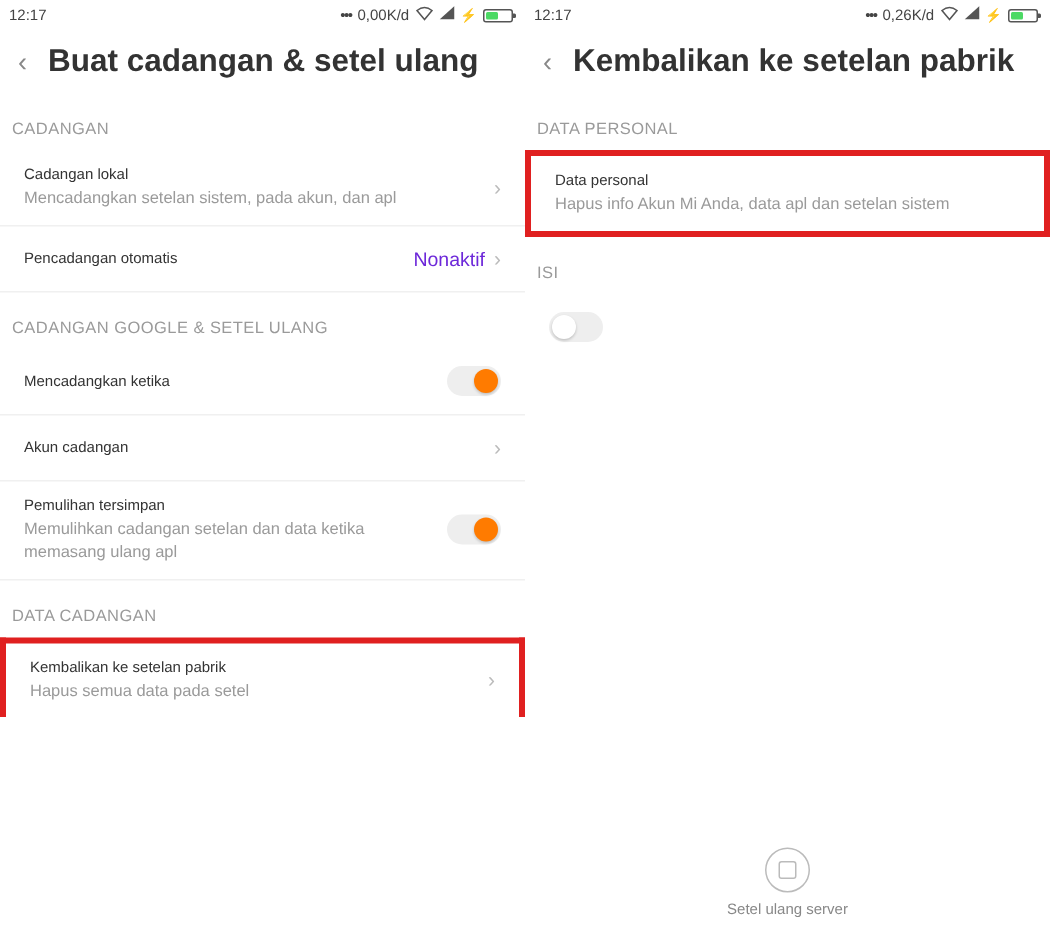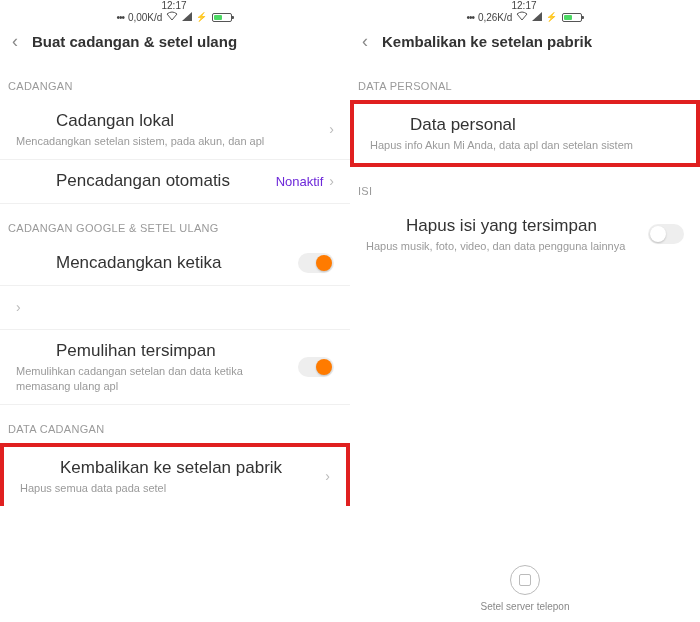--- a/index.html
+++ b/index.html
@@ -18,21 +18,20 @@
     overflow: hidden;
   }
   .statusbar {
     height: 20px;
     display: flex;
     align-items: center;
     justify-content: space-between;
     padding: 0 8px 0 6px;
     font-size: 10px;
     color: #444;
-    flex-direction: column;
   }
   .statusbar .right {
     display: flex;
     align-items: center;
     gap: 4px;
   }
   .statusbar .dots { letter-spacing: -1px; }
   .battery {
     width: 20px; height: 9px;
     border: 1px solid #555;
@@ -60,21 +59,21 @@
     display: flex;
     align-items: center;
     padding: 0 12px;
     gap: 14px;
   }
   .header .back {
     font-size: 18px;
     color: #888;
   }
   .header .title {
-    font-size: 15px;
+    font-size: 21px;
     font-weight: 600;
     color: #333;
   }
   .section-label {
     font-size: 11px;
     color: #9a9a9a;
     padding: 18px 8px 8px;
     letter-spacing: 0.3px;
   }
   .row {
@@ -82,24 +81,23 @@
     position: relative;
     display: flex;
     align-items: center;
     justify-content: space-between;
     border-bottom: 1px solid #f0f0f0;
     min-height: 44px;
   }
   .row.no-border { border-bottom: none; }
   .row .text { flex: 1; padding-right: 8px; }
   .row .title-t {
-    font-size: 17px;
+    font-size: 10px;
     color: #333;
     line-height: 1.3;
-    margin-left: 40px;
   }
   .row .sub {
     font-size: 11px;
     color: #9a9a9a;
     line-height: 1.35;
     margin-top: 2px;
   }
   .chev {
     font-size: 14px;
     color: #bbb;
@@ -211,20 +209,23 @@
   <div class="row">
     <div class="text">
       <div class="title-t">Mencadangkan ketika</div>
     </div>
     <div class="toggle on">
         <div class="knob"></div>
       </div>
   </div>
 
   <div class="row">
+    <div class="text">
+      <div class="title-t">Akun cadangan</div>
+    </div>
     <span class="chev">›</span>
   </div>
 
   <div class="row">
     <div class="text">
       <div class="title-t">Pemulihan tersimpan</div>
       <div class="sub">Memulihkan cadangan setelan dan data ketika memasang ulang apl</div>
     </div>
     <div class="toggle on">
         <div class="knob"></div>
@@ -275,28 +276,24 @@
   <div class="row highlight-red">
     <div class="text">
       <div class="title-t">Data personal</div>
       <div class="sub">Hapus info Akun Mi Anda, data apl dan setelan sistem</div>
     </div>
   </div>
 
   <div class="section-label">ISI</div>
 
   <div class="row no-border">
-    <div class="text">
-      <div class="title-t">Hapus isi yang tersimpan</div>
-      <div class="sub">Hapus musik, foto, video, dan data pengguna lainnya</div>
-    </div>
     <div class="toggle">
         <div class="knob"></div>
       </div>
   </div>
 
   <div class="bottom-action">
     <div class="icon-circle">
         <div class="inner"></div>
       </div>
-    <div class="label">Setel server telepon</div>
+    <div class="label">Setel ulang server</div>
   </div>
 </div>
 
 </body></html>

